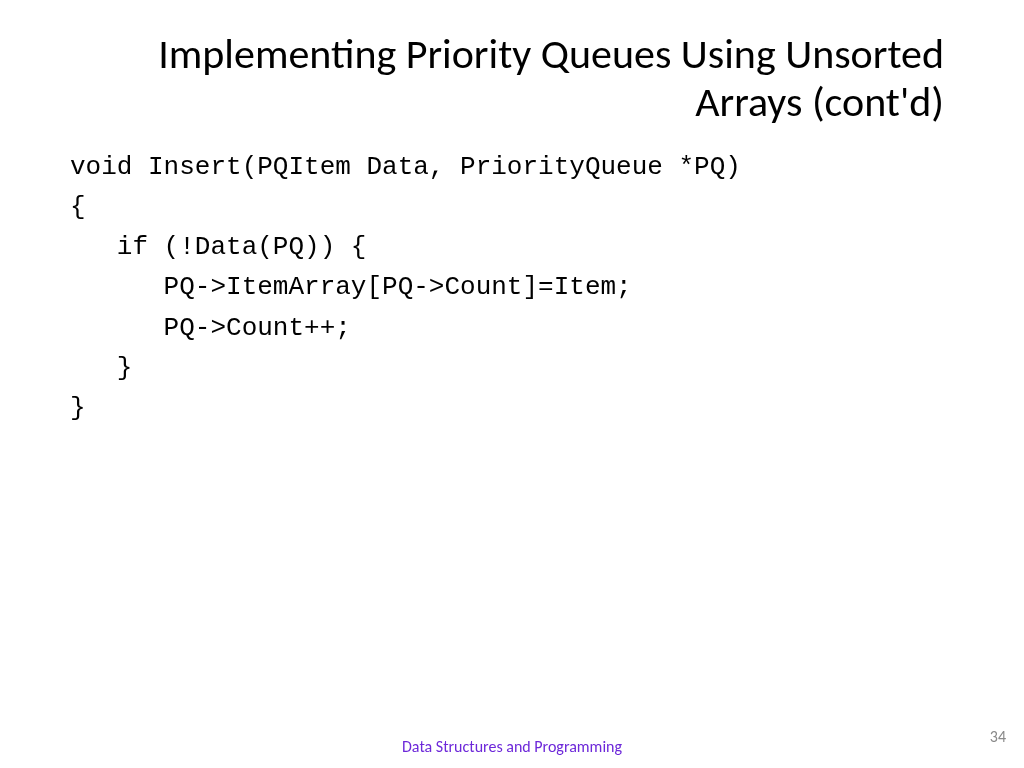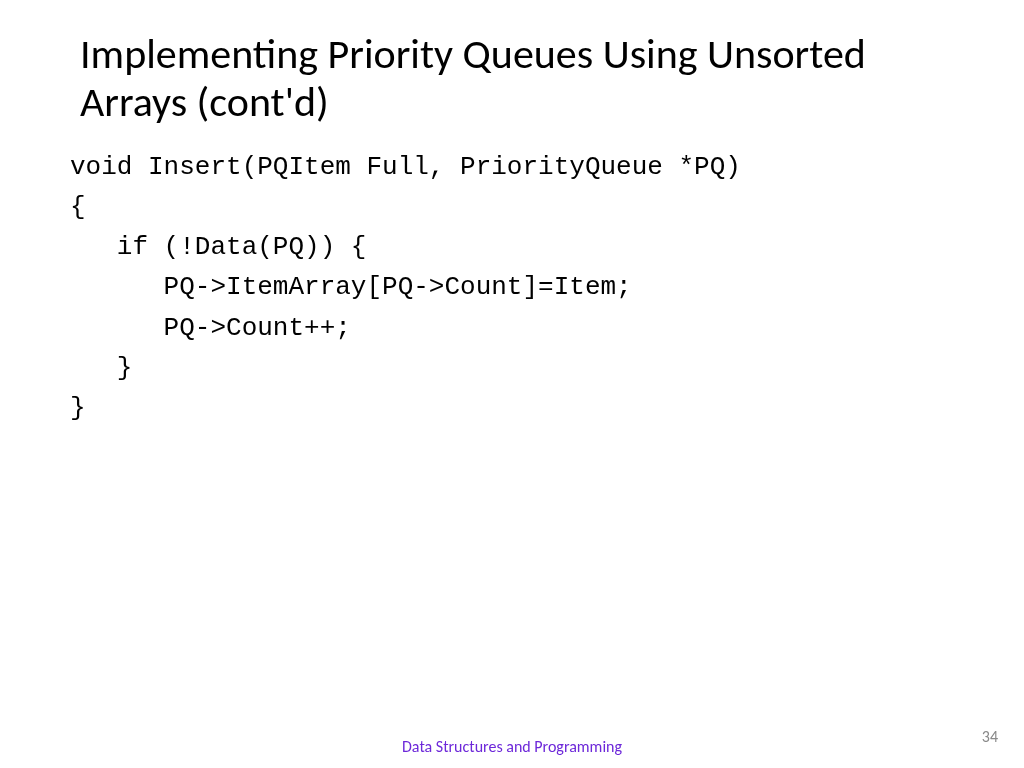--- a/index.html
+++ b/index.html
@@ -7,21 +7,21 @@
       width: 1024px;
       height: 768px;
       background: #fff;
       position: relative;
       font-family: Calibri, Arial, sans-serif;
     }
     .slide-title {
       font-size: 42px;
       font-weight: 400;
       color: #000;
-      text-align: left;
+      text-align: right;
       padding: 30px 80px 20px 80px;
       line-height: 1.15;
     }
     .code-block {
       font-family: "Courier New", Courier, monospace;
       font-size: 26px;
       color: #000;
       padding: 0 70px;
       line-height: 1.55;
       white-space: pre;
@@ -31,31 +31,31 @@
       bottom: 12px;
       width: 100%;
       text-align: center;
       color: #6d28d9;
       font-size: 16px;
       line-height: 1.2;
     }
     .page-number {
       position: absolute;
       bottom: 22px;
-      right: 26px;
+      right: 18px;
       color: #8a8a8a;
       font-size: 16px;
     }
   </style>
 </head>
 <body>
 
 <div class="slide-title">Implementing Priority Queues Using Unsorted Arrays (cont'd)</div>
 
-<div class="code-block"><span>void Insert(PQItem Full, PriorityQueue *PQ)</span>
+<div class="code-block"><span>void Insert(PQItem Data, PriorityQueue *PQ)</span>
 <span>{</span>
 <span>   if (!Data(PQ)) {</span>
 <span>      PQ-&gt;ItemArray[PQ-&gt;Count]=Item;</span>
 <span>      PQ-&gt;Count++;</span>
 <span>   }</span>
 <span>}</span></div>
 
 <div class="footer">
   <div>Data Structures and Programming</div>
 </div>

